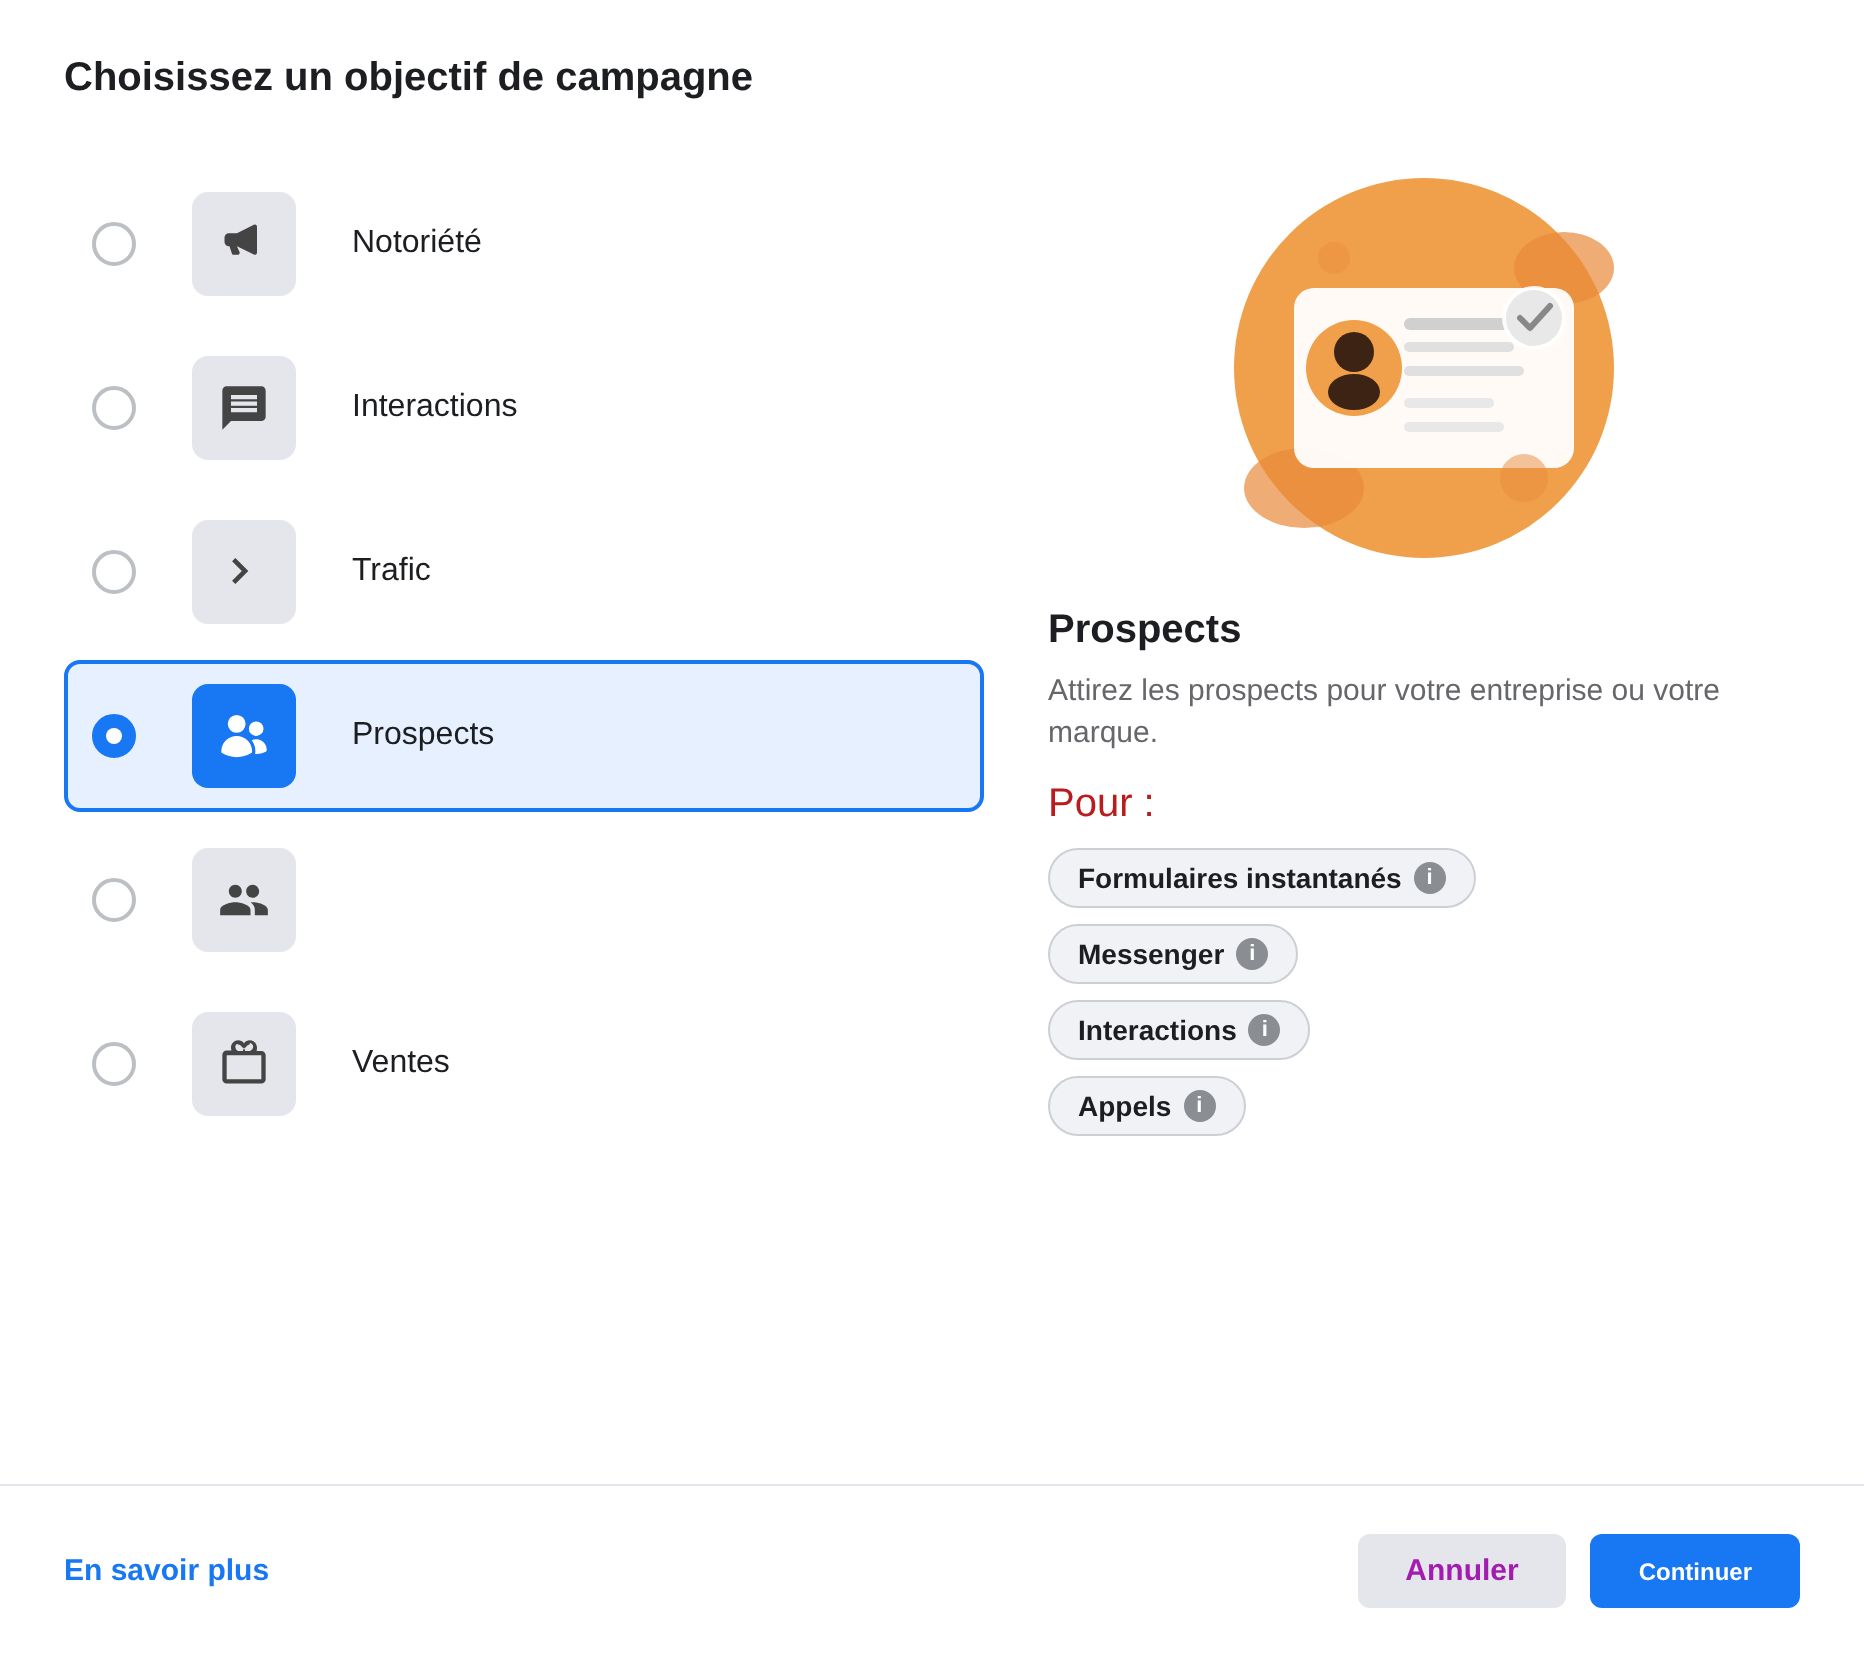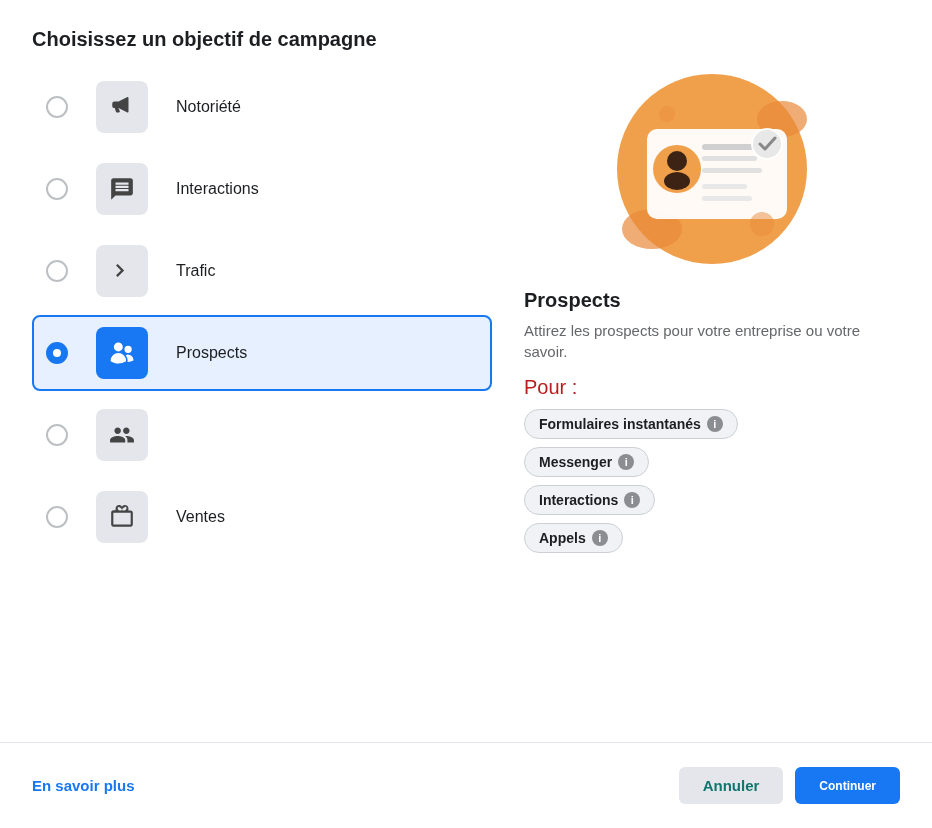--- a/index.html
+++ b/index.html
@@ -16,21 +16,21 @@
       flex: 1;
       padding: 28px 32px 0 32px;
       display: flex;
       flex-direction: column;
     }
 
     .dialog-title {
       font-size: 20px;
       font-weight: 700;
       color: #1c1e21;
-      margin-bottom: 18px;
+      margin-bottom: 33px;
     }
 
     .content-area {
       display: flex;
       flex: 1;
       gap: 32px;
     }
 
     .left-panel {
       width: 460px;
@@ -197,21 +197,21 @@
 
     .footer-buttons {
       display: flex;
       gap: 12px;
     }
 
     .btn-cancel {
       padding: 10px 24px;
       font-size: 15px;
       font-weight: 600;
-      color: #0f766e;
+      color: #a21caf;
       background: #e4e6eb;
       border: none;
       border-radius: 6px;
       cursor: pointer;
     }
 
     .btn-continue {
       padding: 10px 24px;
       font-size: 12px;
       font-weight: 700;
@@ -320,21 +320,21 @@
           <circle cx="155" cy="75" r="16" fill="#fff" opacity="0.9"></circle>
           <circle cx="155" cy="75" r="14" fill="#e8e8e8"></circle>
           <polyline points="148,75 153,80 163,69" stroke="#888" stroke-width="3" fill="none" stroke-linecap="round" stroke-linejoin="round"></polyline>
 
           <circle cx="150" cy="155" r="12" fill="#e8893a" opacity="0.5"></circle>
           <circle cx="55" cy="45" r="8" fill="#e8893a" opacity="0.4"></circle>
         </svg>
       </div>
 
       <h3 class="prospect-title">Prospects</h3>
-      <p class="prospect-desc">Attirez les prospects pour votre entreprise ou votre savoir.</p>
+      <p class="prospect-desc">Attirez les prospects pour votre entreprise ou votre marque.</p>
       <p class="pour-label">Pour :</p>
 
       <div class="tags">
         <div class="tag">
           <span>Formulaires instantanés</span>
           <div class="info-icon">i</div>
         </div>
         <div class="tag">
           <span>Messenger</span>
           <div class="info-icon">i</div>

